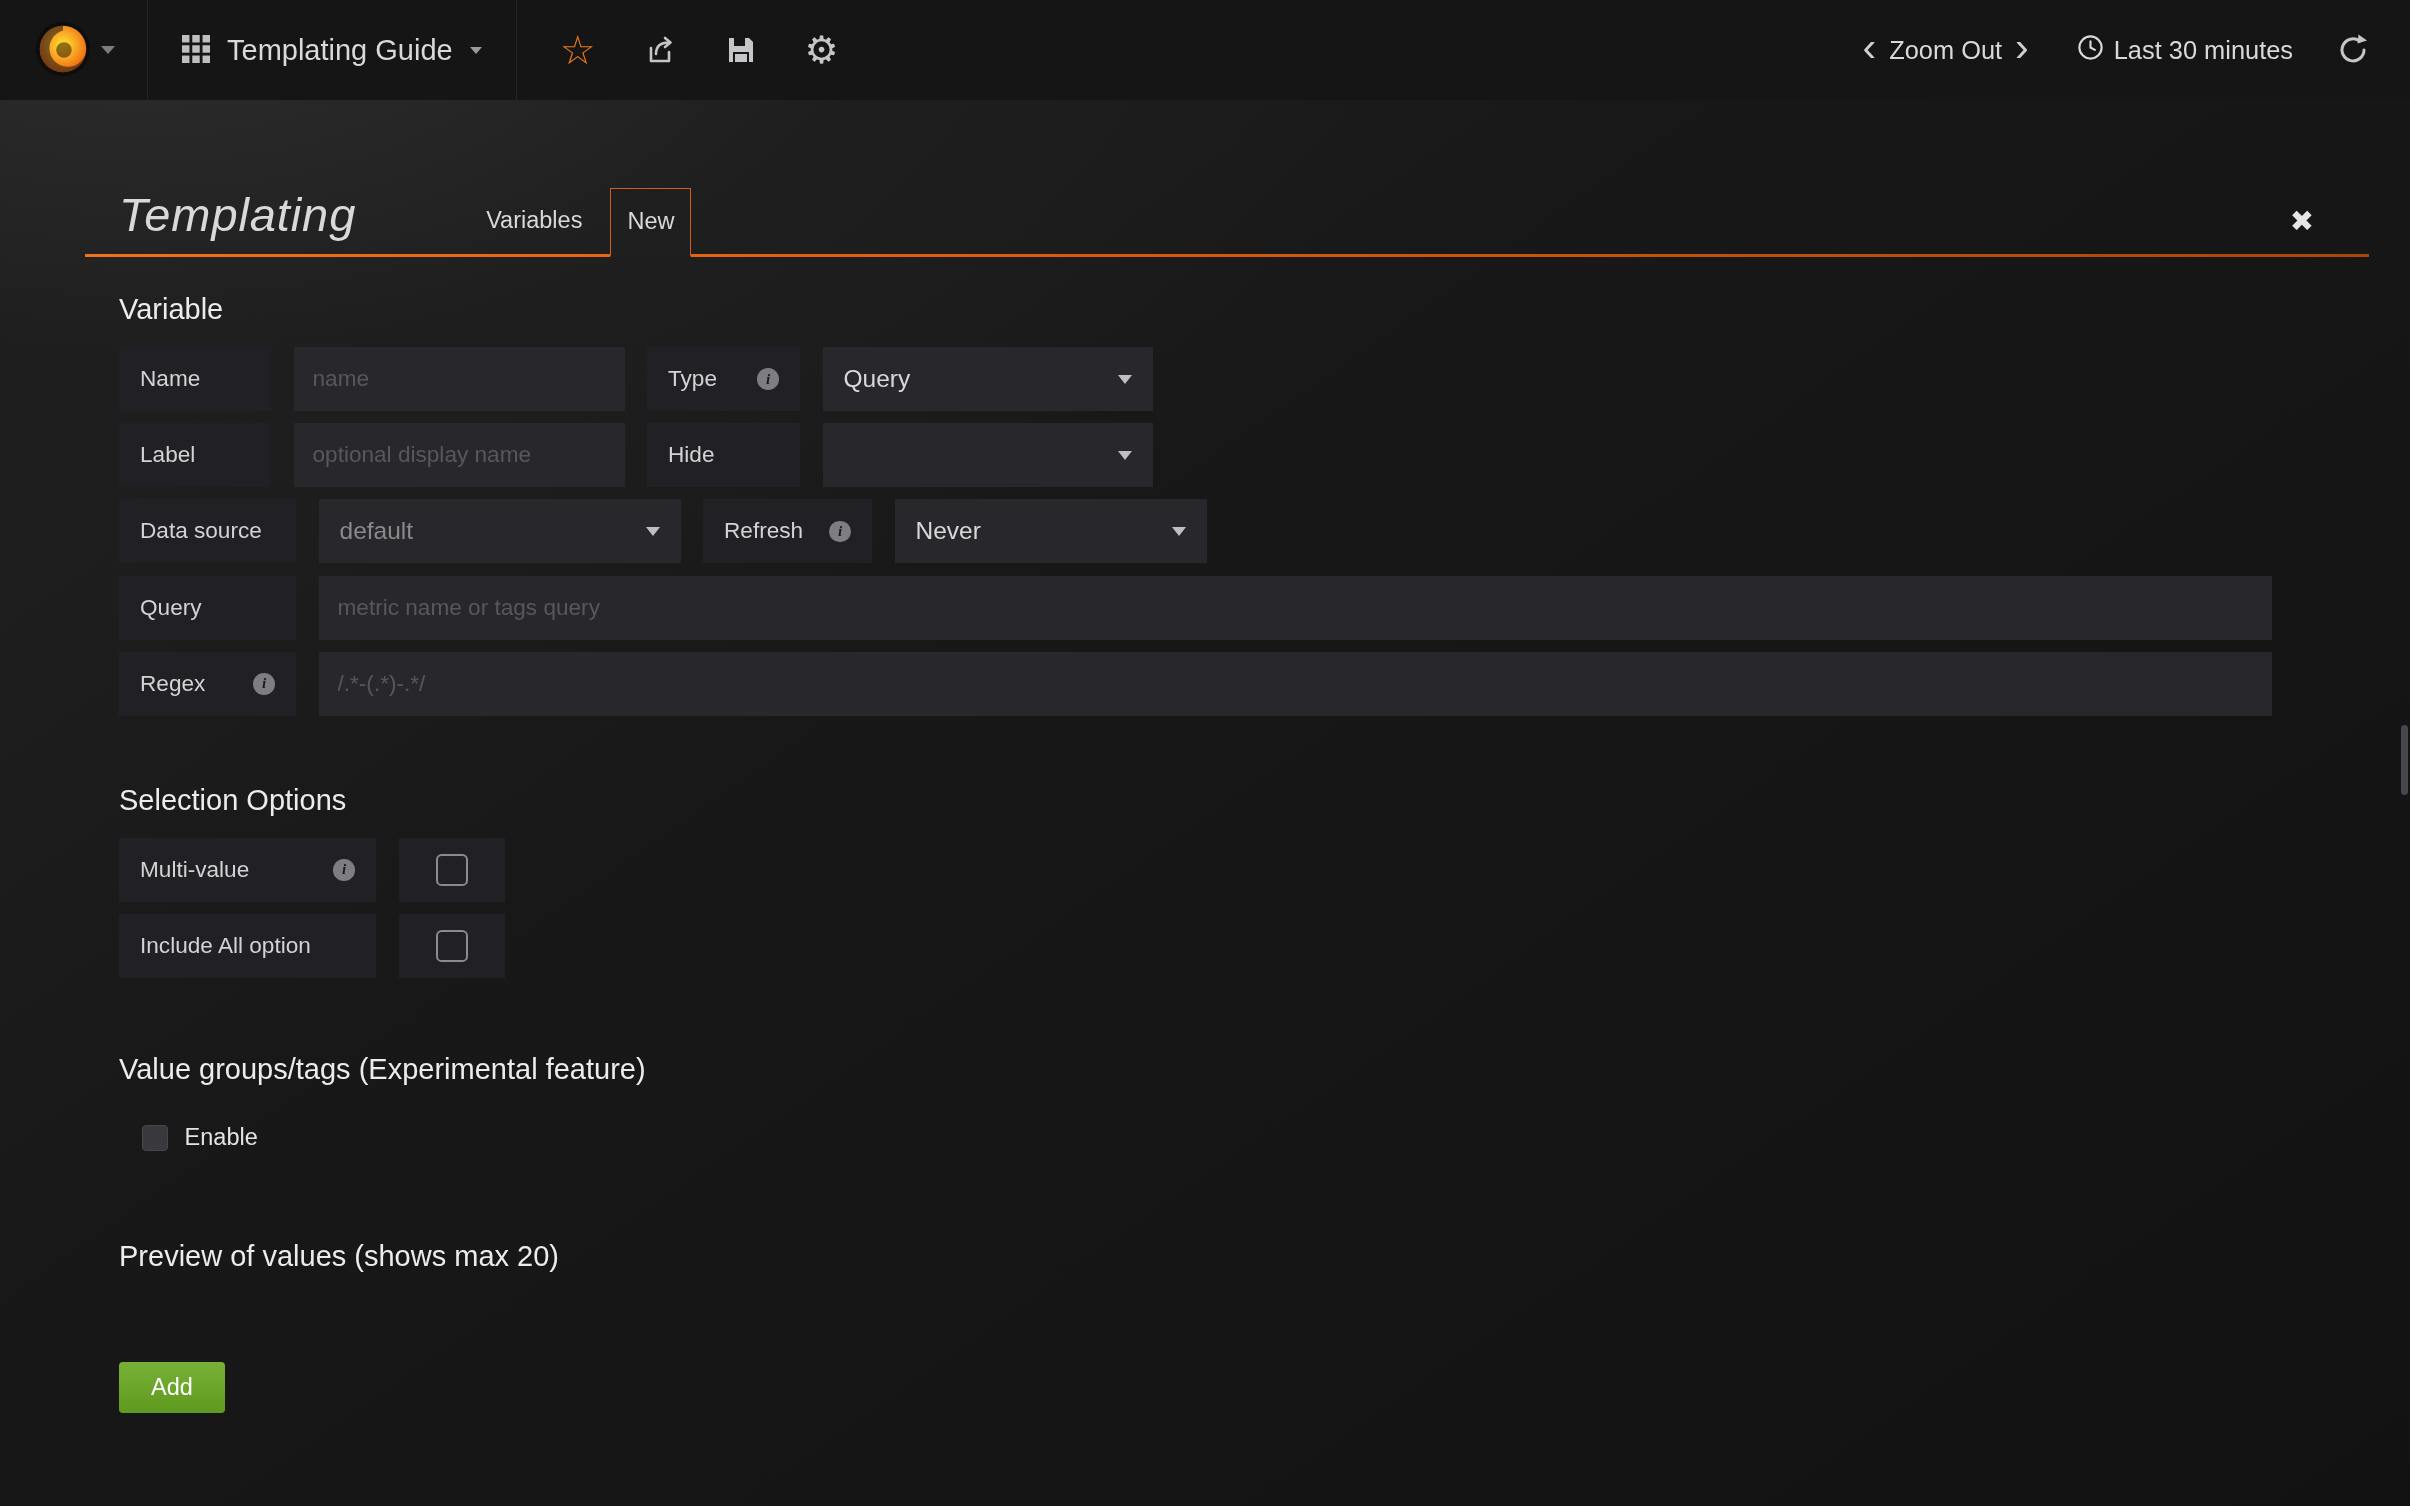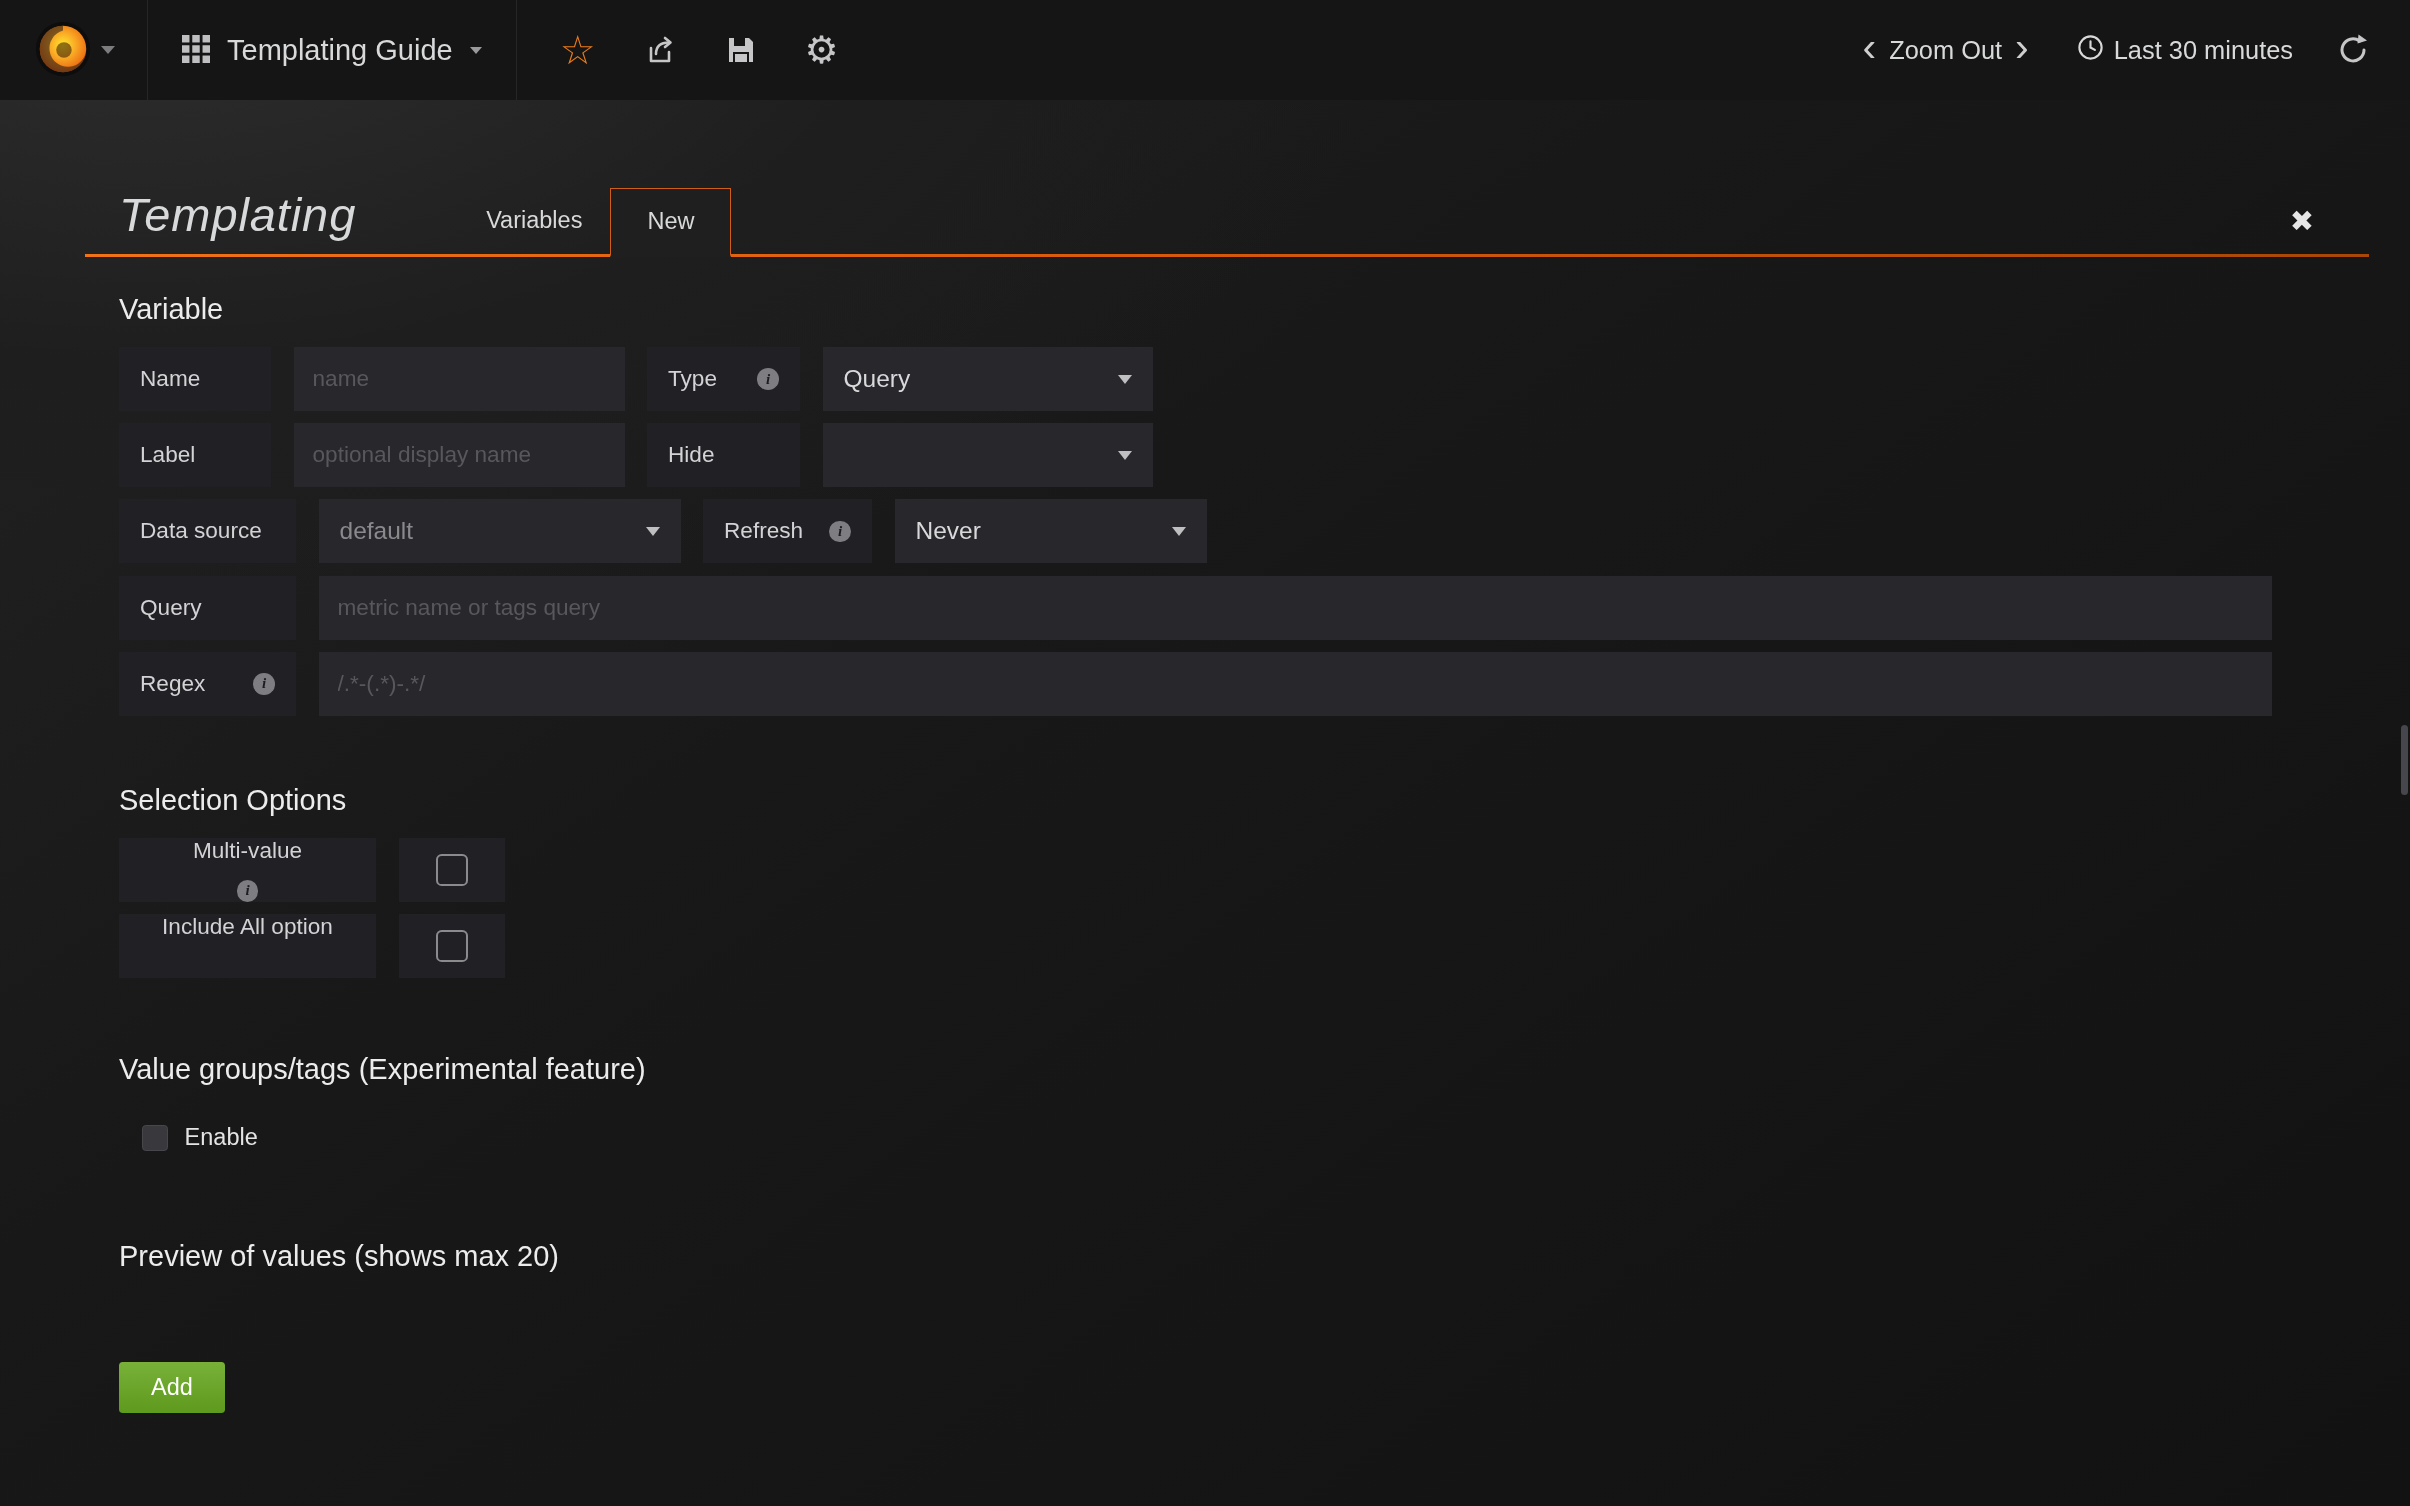--- a/index.html
+++ b/index.html
@@ -35,38 +35,38 @@
   
   .editor { padding:0 42px 0 85px; }
   .tab-header { margin-top:87px; display:flex; align-items:flex-end; position:relative; }
   .tab-header::after { content:''; position:absolute; left:0; right:0; bottom:0; height:2.8px;
                        background:linear-gradient(to right, #f07318, #d85a0d 45%, #a84708); z-index:0; }
   .page-title { font-size:47px; font-style:italic; font-weight:400; color:#d8d9da;
                 margin:0 0 15px 34px; letter-spacing:0.9px; }
   .tabs { display:flex; align-items:flex-end; margin-left:102px; }
   .tab { font-size:23.5px; color:#d8d9da; padding:0 28px 22.6px; cursor:pointer; position:relative; z-index:0; }
   .tab.active { z-index:2; background:#1f1f1f; border:1.9px solid #cf5d1c; border-bottom:2.8px solid #1f1f1f;
-                padding:19px 36px 20px; }
+                padding:19px 16px 20px; }
   .close-x { margin-left:auto; margin-right:55px; margin-bottom:21px; font-size:29px; color:#e6e6e6;
              cursor:pointer; line-height:1; z-index:2; }
 
   
   .sections { margin-left:34px; width:2153px; }
   .section-heading { font-size:29px; font-weight:500; color:#ececec; }
   .h-variable { margin-top:36px; margin-bottom:21px; }
   .h-query    { margin-top:73px; margin-bottom:21px; }
   .h-selection{ margin-top:68px; margin-bottom:21px; }
   .h-groups   { margin-top:75px; margin-bottom:33px; }
   .h-preview  { margin-top:83px; }
 
   .form-row { display:flex; align-items:stretch; height:64px; margin-bottom:12.2px;gap:15px; }
   .form-label { background:#212125; color:#d3d3d5; font-size:22.6px; display:flex; align-items:center;
                 padding:0 21px; margin-right:7.5px; }
   .split { justify-content:space-between; }
-  .w161{width:152px;} .w162{width:153px;} .w188{width:177px;} .w180{width:169px;} .w273{width:257px;flex-direction:column;}
+  .w161{width:152px;} .w162{width:153px;} .w188{width:177px;} .w180{width:169px;} .w273{width:257px;}
   .input { background:#28282c; border:0; outline:0; color:#d8d9da; font-size:22.6px; padding:0 19px;
            margin-right:7.5px; font-family:inherit; }
   .input::placeholder { color:#58585c; opacity:1; }
   .w352{width:331px;} .w384{width:362px;} .flex1{flex:1; margin-right:0;}
   .select { background:#28282c; display:flex; align-items:center; justify-content:space-between;
             padding:0 21px; margin-right:7.5px; color:#d8d9da; font-size:24.5px; cursor:pointer; }
   .w350{width:330px;} .w382{width:312px;}
   .caret { width:0; height:0; border-left:7.5px solid transparent; border-right:7.5px solid transparent;
            border-top:9.4px solid #bfbfc1; }
   .info { width:21.7px; height:21.7px; border-radius:50%; background:#7d7d82; color:#1d1d1f; font-size:15px;

